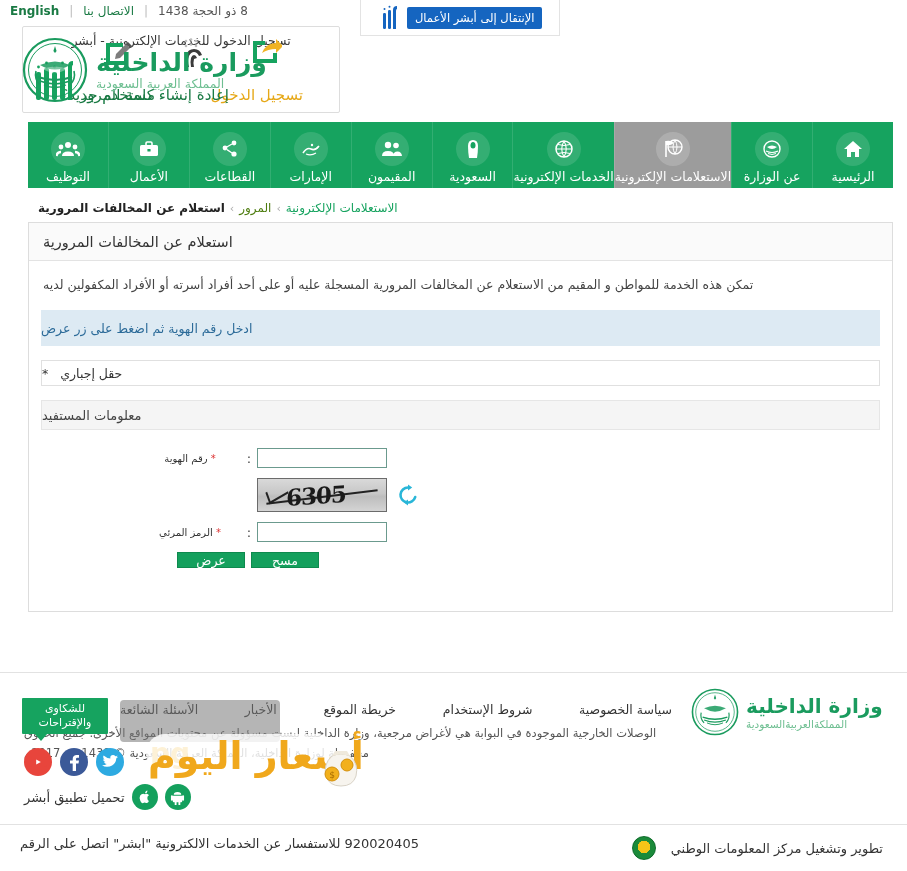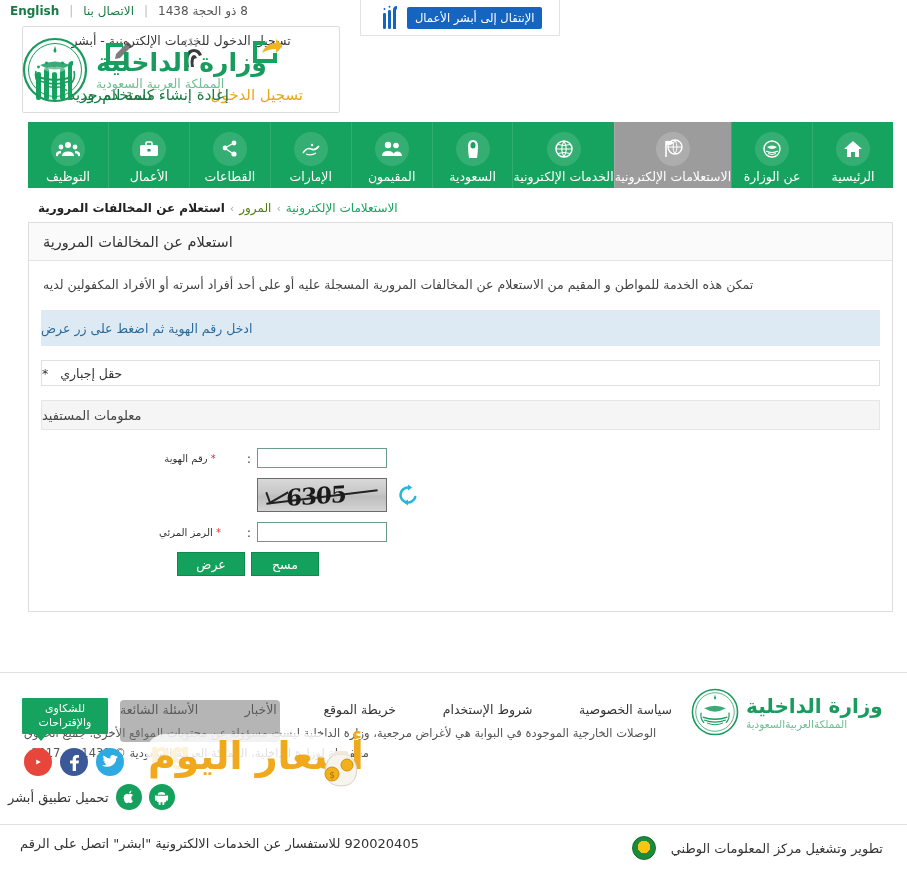--- a/index.html
+++ b/index.html
@@ -166,21 +166,21 @@
     position:absolute; top:8px; left:8px; width:22px; height:12px;
     border-left:2px solid #222; border-bottom:2px solid #222;
     transform: rotate(-30deg) skewX(-10deg);
   }
   .refresh-btn { width:22px; height:22px; cursor:pointer; }
 
   .btn-row { display:flex; flex-direction:row; justify-content:flex-start; gap:6px; margin-top:4px; }
   .btn-row .spacer { flex:1 1 auto; }
   .gbtn {
     background:#14a05d; color:#fff; border:1px solid #0e8a4e; font-size:12.5px;
-    width:68px; height:24px; cursor:pointer; font-family:inherit;
+    width:68px; height:16px; cursor:pointer; font-family:inherit;
   }
 
   
   .foot-sep { position:absolute; top:672px; right:0; left:0; height:1px; background:#e2e2e2; }
   .foot { position:absolute; top:680px; right:0; left:0; height:140px; }
 
   .foot-logo { position:absolute; top:4px; right:16px; width:200px; height:56px;
     display:flex; flex-direction:row-reverse; align-items:center; gap:7px; }
   .foot-seal { width:48px; height:48px; flex:0 0 48px; }
   .foot-t1 { font-size:20px; color:#1a9b5e; font-weight:bold; text-align:left; }
@@ -193,21 +193,21 @@
   }
   .foot-link { color:#333; text-decoration:none; white-space:nowrap; }
 
   .foot-copy { position:absolute; top:44px; left:0; right:0; text-align:left;
     padding-left:0; padding-right:24px; }
   .foot-copy p { font-size:11.5px; color:#555; line-height:1.7; text-align:left; }
   .foot-copy .cl { display:block; text-align:left; padding-left:24px; }
 
   .app-row { position:absolute; top:104px; left:0; right:0;
     display:flex; flex-direction:row; justify-content:flex-start; align-items:center;
-    gap:7px; padding-left:8px; }
+    gap:7px; padding-left:24px; }
   .app-row .spacer { flex:1 1 auto; }
   .app-txt { font-size:13px; color:#333; }
   .app-ico { width:26px; height:26px; border-radius:50%; background:#14a05d;
     display:flex; align-items:center; justify-content:center; color:#fff; font-size:15px; }
   .comp-box {
     position:absolute; top:698px; left:22px; width:86px; height:36px;
     background:#16a35f; color:#fff; font-size:11px; text-align:center;
     display:flex; flex-direction:column; align-items:center; justify-content:center;
     line-height:1.25; border-radius:1px;
   }

